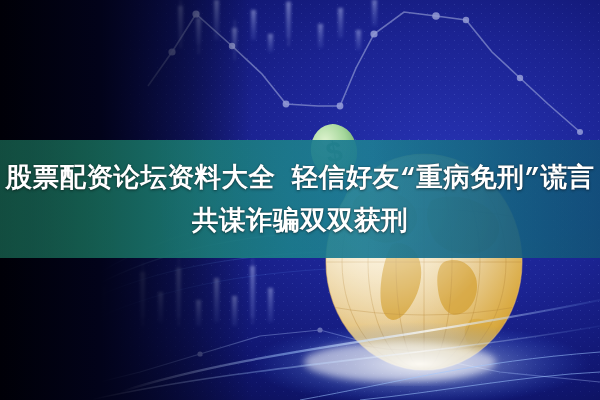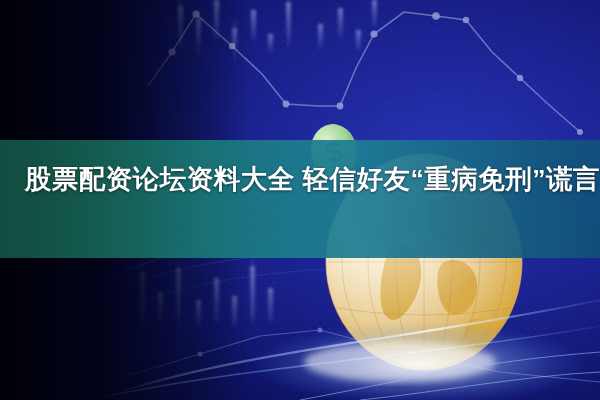--- a/index.html
+++ b/index.html
@@ -53,27 +53,27 @@
     opacity:0.93;
   }
   .band-inner{
     position:absolute; left:0; width:100%; height:100%;
     background:linear-gradient(90deg, rgba(18,90,70,0.55) 0%, rgba(22,120,110,0.18) 35%, rgba(20,110,140,0.10) 60%, rgba(16,80,120,0.35) 100%);
   }
 
   
   .headline{
     position:absolute; left:0; width:100%;
-    text-align:right;
+    text-align:center;
     color:#ffffff;
     font-weight:bold;
     letter-spacing:0.5px;
     text-shadow:0 1px 3px rgba(0,0,0,0.45), 0 0 1px rgba(0,0,0,0.6);
     white-space:nowrap;
-    font-family:Liberation Sans, sans-serif;
+    font-family:Liberation Mono, monospace;
   }
   #line1{ top:162px; font-size:26.5px; line-height:34px; }
   #line2{ top:205px; font-size:26.5px; line-height:34px; }
 
   .globe-wrap{ position:absolute; left:0; top:0; width:600px; height:400px; pointer-events:none; }
 </style>
 </head>
 <body>
 
 <div id="stage">
@@ -265,14 +265,15 @@
       <path d="M 300,400 C 400,382 470,362 600,352"></path>
       <path d="M 360,400 C 440,392 520,376 600,372"></path>
     </g>
   </svg>
 
   <div class="band" style="top:140px;height:118px;">
     <div class="band-inner"></div>
   </div>
 
   <div class="headline" id="line1">股票配资论坛资料大全 轻信好友“重病免刑”谎言</div>
+  <div class="headline" id="line2">共谋诈骗双双获刑</div>
 
 </div>
 
 </body></html>

